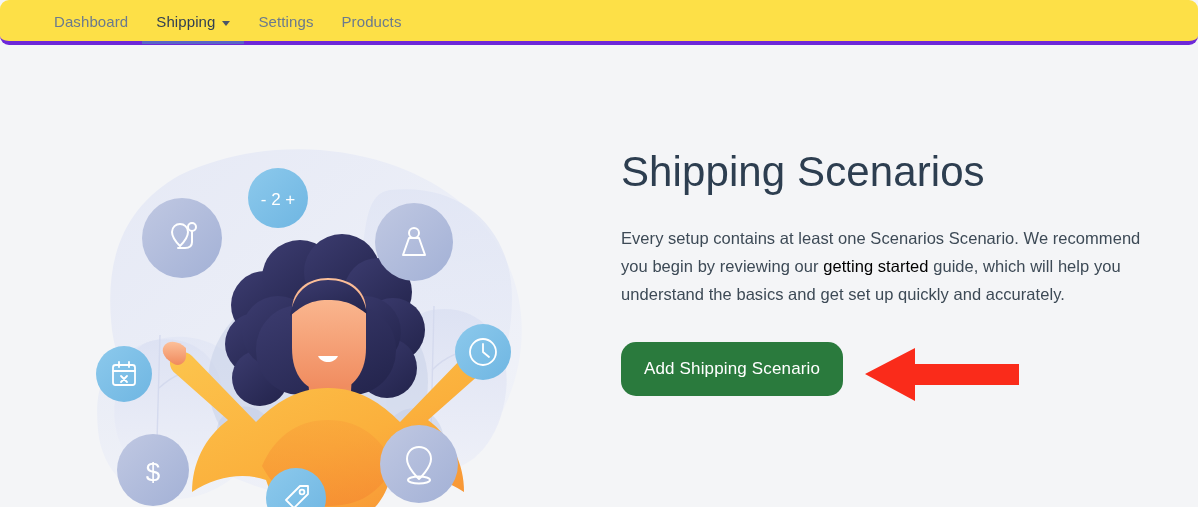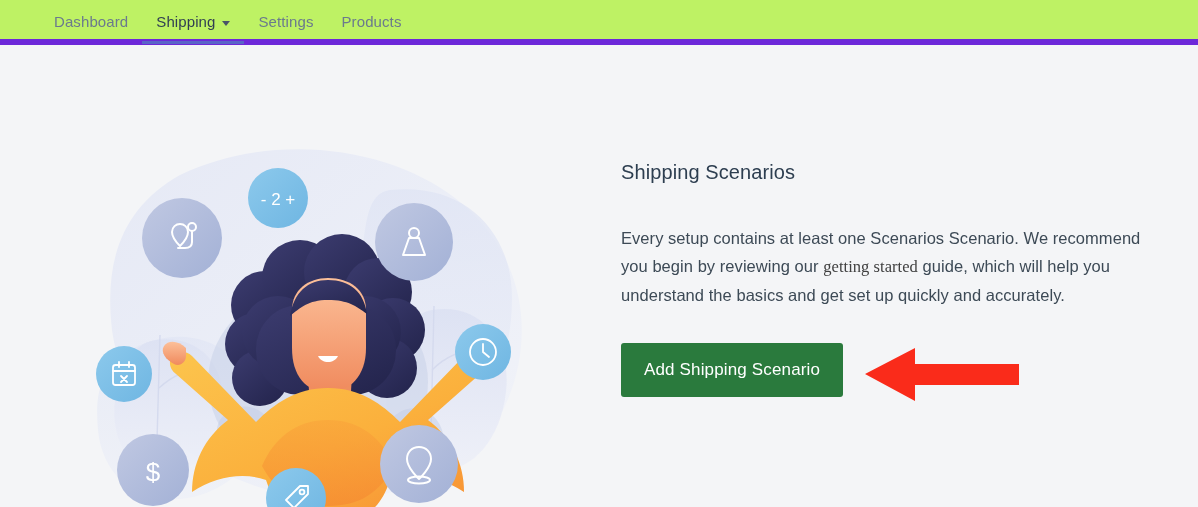--- a/index.html
+++ b/index.html
@@ -23,23 +23,24 @@
     height: 507px;
     background: #f4f5f7;
   }
 
   #topnav {
     position: absolute;
     left: 0;
     top: 0;
     width: 1198px;
     height: 45px;
-    background: #bef264;
-    border-bottom: 6px solid #6d28d9;
+    background: #fde047;
+    border-bottom: 4px solid #6d28d9;
     box-sizing: border-box;
+    border-radius: 9px;
   }
 
   #nav-list {
     position: absolute;
     left: 40px;
     top: 0;
     height: 44px;
     display: flex;
     align-items: flex-start;
     gap: 0px;
@@ -111,51 +112,50 @@
 
   
   #panel {
     position: absolute;
     left: 621px;
     top: 108px;
     width: 545px;
   }
 
   #page-title {
-    font-size: 20px;
+    font-size: 42px;
     line-height: 38px;
     font-weight: 400;
     color: #2d3e50;
     margin: 0;
     letter-spacing: 0.1px;
   }
 
   #intro-paragraph {
     margin: 33px 0 0 0;
     font-size: 16.5px;
     line-height: 28px;
     color: #3d4a56;
     max-width: 545px;
     letter-spacing: 0.05px;
   }
 
   #getting-started-link {
-    color: #404040;
+    color: #000000;
     text-decoration: none;
     cursor: pointer;
-    font-family: Liberation Serif, serif;
   }
 
   #add-scenario-button {
     margin-top: 34px;
     display: inline-block;
     background: #2a7a3d;
     color: #ffffff;
     border: none;
-    border-radius: 3px;
+    border-radius: 15px;
     padding: 0 23px;
     height: 54px;
     line-height: 54px;
     font-size: 17px;
     font-family: "Liberation Sans", sans-serif;
     letter-spacing: 0.15px;
     cursor: pointer;
   }
 
   

